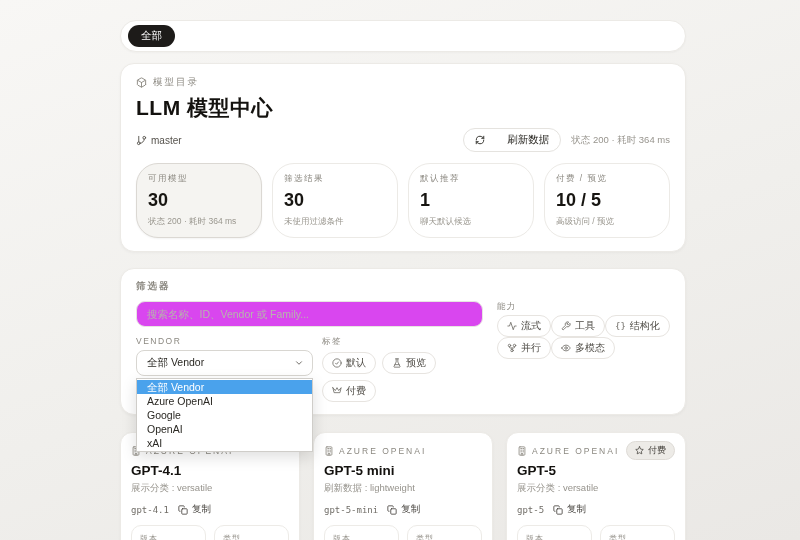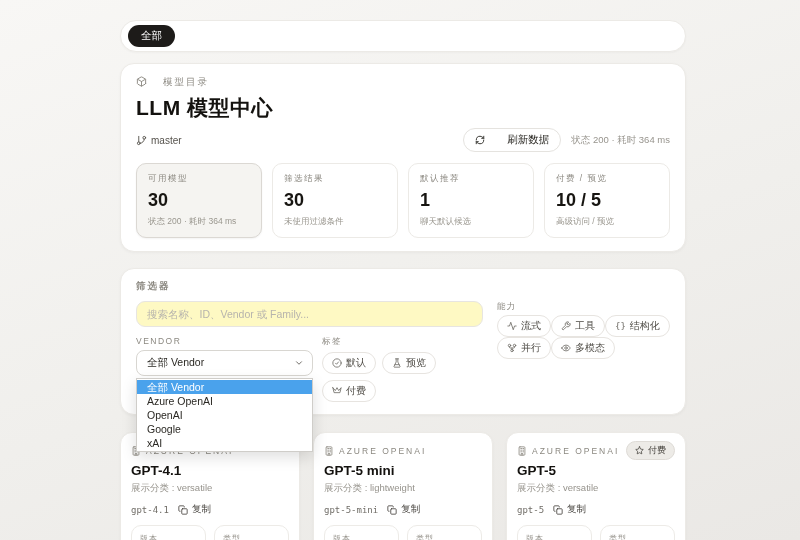--- a/index.html
+++ b/index.html
@@ -14,44 +14,44 @@
   
   .topbar { background:#fff; border:1px solid #eceae6; border-radius:20px; height:32px;
     display:flex; align-items:center; padding:0 7px; box-shadow:0 1px 2px rgba(0,0,0,.03); }
   .pill-dark { background:#1d1b19; color:#fff; font-size:10.5px; padding:4px 13px;
     border-radius:999px; border:none; cursor:pointer; }
 
   
   .card { background:#fff; border:1px solid #eceae6; border-radius:14px;
     box-shadow:0 1px 3px rgba(0,0,0,.04); }
   .header-card { margin-top:11px; padding:12px 15px 13px; }
-  .eyebrow { display:flex; gap:16px; color:#8b8880; font-size:9.5px;
+  .eyebrow { display:flex; align-items:center; gap:6px; color:#8b8880; font-size:9.5px;
     letter-spacing:2px; }
   .page-title { font-size:21px; font-weight:bold; letter-spacing:.5px; margin-top:5px; color:#14120f; }
   .meta-row { display:flex; align-items:center; justify-content:space-between; margin-top:6px; }
   .branch { display:flex; align-items:flex-end; gap:4px; font-size:10px; color:#55524c; }
   .meta-right { display:flex; align-items:center; gap:10px; }
   .btn-refresh { display:flex; align-items:center; gap:22px; background:#fff; font-size:10.5px;
     color:#2a2823; border:1px solid #e5e3df; border-radius:999px; padding:4px 11px; cursor:pointer; }
   .status-text { font-size:9.5px; color:#97948d; }
 
   .stats { display:grid; grid-template-columns:repeat(4,1fr); gap:10px; margin-top:11px; }
-  .stat { border:1px solid #eceae6; border-radius:10px; padding:9px 11px; background:#fff; }
+  .stat { border:1px solid #eceae6; border-radius:22px; padding:9px 11px; background:#fff; }
   .stat.hl { background:#f5f4f1; border-color:#dbd8d3; box-shadow:0 1px 2px rgba(0,0,0,.05); }
   .stat-label { font-size:8.5px; letter-spacing:1.5px; color:#8b8880; }
   .stat-value { font-size:18px; font-weight:bold; margin-top:5px; color:#171511; }
   .stat-sub { font-size:8.5px; color:#9a978f; margin-top:5px; }
 
   
   .filter-card { margin-top:16px; padding:11px 15px 12px; position:relative; }
   .filter-title { font-size:9.5px; letter-spacing:2px; color:#8b8880;font-weight:bold; }
   .filter-body { display:flex; margin-top:8px; }
   .filter-left { width:347px; flex:none; }
   .search-input { width:100%; height:26px; border:1px solid #e7e5e1; border-radius:9px;
-    padding:8px 10px; font-size:10.5px; color:#33312c; background:#fef9c3; outline:none;
+    padding:8px 10px; font-size:10.5px; color:#33312c; background:#d946ef; outline:none;
     font-family:"Liberation Sans", sans-serif; }
   .search-input::placeholder { color:#b7b4ad; }
   .row2 { display:flex; margin-top:9px; gap:9px; }
   .field-label { font-size:8.5px; letter-spacing:1.5px; color:#8b8880; }
   .select-wrap { position:relative; width:177px; margin-top:4px; }
   .select-box { height:26px; border:1px solid #d8d6d1; border-radius:8px; background:#fff;
     display:flex; align-items:center; justify-content:space-between; padding:0 8px 0 10px;
     font-size:10.5px; color:#2a2823; cursor:pointer; }
   .dropdown { position:absolute; top:calc(100% + 2px); left:0; width:177px; background:#fff;
     border:1px solid #cfcdc9; box-shadow:0 5px 14px rgba(0,0,0,.13); z-index:50; padding:1px 0; }
@@ -172,22 +172,22 @@
                 <span>全部 Vendor</span>
                 <span>
                   <svg width="10" height="10" viewBox="0 0 24 24" fill="none" stroke="#55524c" stroke-width="2" stroke-linecap="round" stroke-linejoin="round">
                       <polyline points="6 9 12 15 18 9"></polyline>
                     </svg>
                 </span>
               </div>
               <div class="dropdown">
                 <div class="option selected">全部 Vendor</div>
                 <div class="option">Azure OpenAI</div>
+                <div class="option">Google</div>
                 <div class="option">OpenAI</div>
-                <div class="option">Google</div>
                 <div class="option">xAI</div>
               </div>
             </div>
           </div>
           <div>
             <div class="field-label">标签</div>
             <div class="chips">
               <span class="chip">
                 <span>
                   <svg width="10" height="10" viewBox="0 0 24 24" fill="none" stroke="#6f6c66" stroke-width="2" stroke-linecap="round" stroke-linejoin="round">
@@ -316,21 +316,21 @@
           <span>
             <svg width="10" height="10" viewBox="0 0 24 24" fill="none" stroke="#8b8880" stroke-width="2" stroke-linecap="round" stroke-linejoin="round">
                 <rect x="5" y="2" width="14" height="20" rx="2"></rect>
                 <path d="M9 6h2M14 6h2M9 10h2M14 10h2M9 14h2M14 14h2M10 22v-4h4v4"></path>
               </svg>
           </span>
           <span>AZURE OPENAI</span>
         </span>
       </div>
       <div class="model-name">GPT-5 mini</div>
-      <div class="model-cat">展示分类 : lightweight</div>
+      <div class="model-cat">刷新数据 : lightweight</div>
       <div class="code-row">
         <span class="model-id">gpt-5-mini</span>
         <button class="copy-btn">
           <span>
             <svg width="10" height="10" viewBox="0 0 24 24" fill="none" stroke="#44413c" stroke-width="2" stroke-linecap="round" stroke-linejoin="round">
                 <rect x="9" y="9" width="13" height="13" rx="2"></rect>
                 <path d="M5 15H4a2 2 0 0 1-2-2V4a2 2 0 0 1 2-2h9a2 2 0 0 1 2 2v1"></path>
               </svg>
           </span>
           <span>复制</span>

